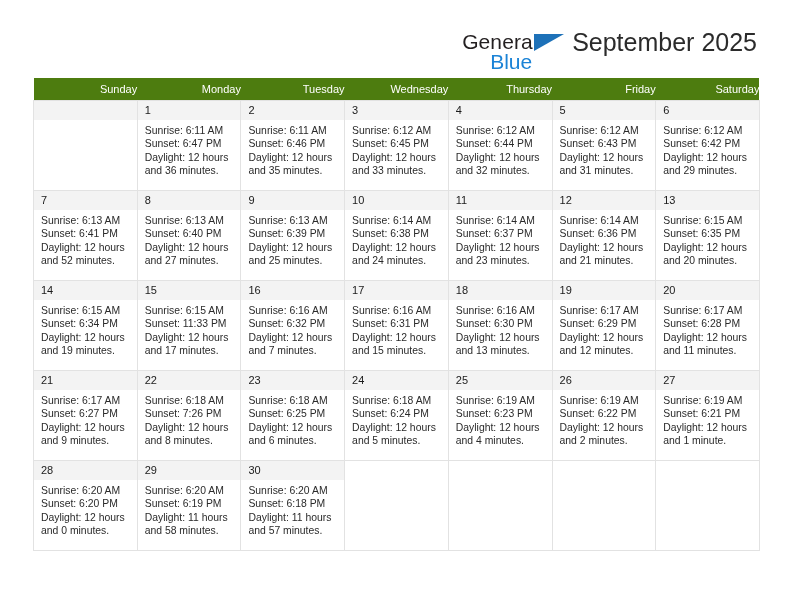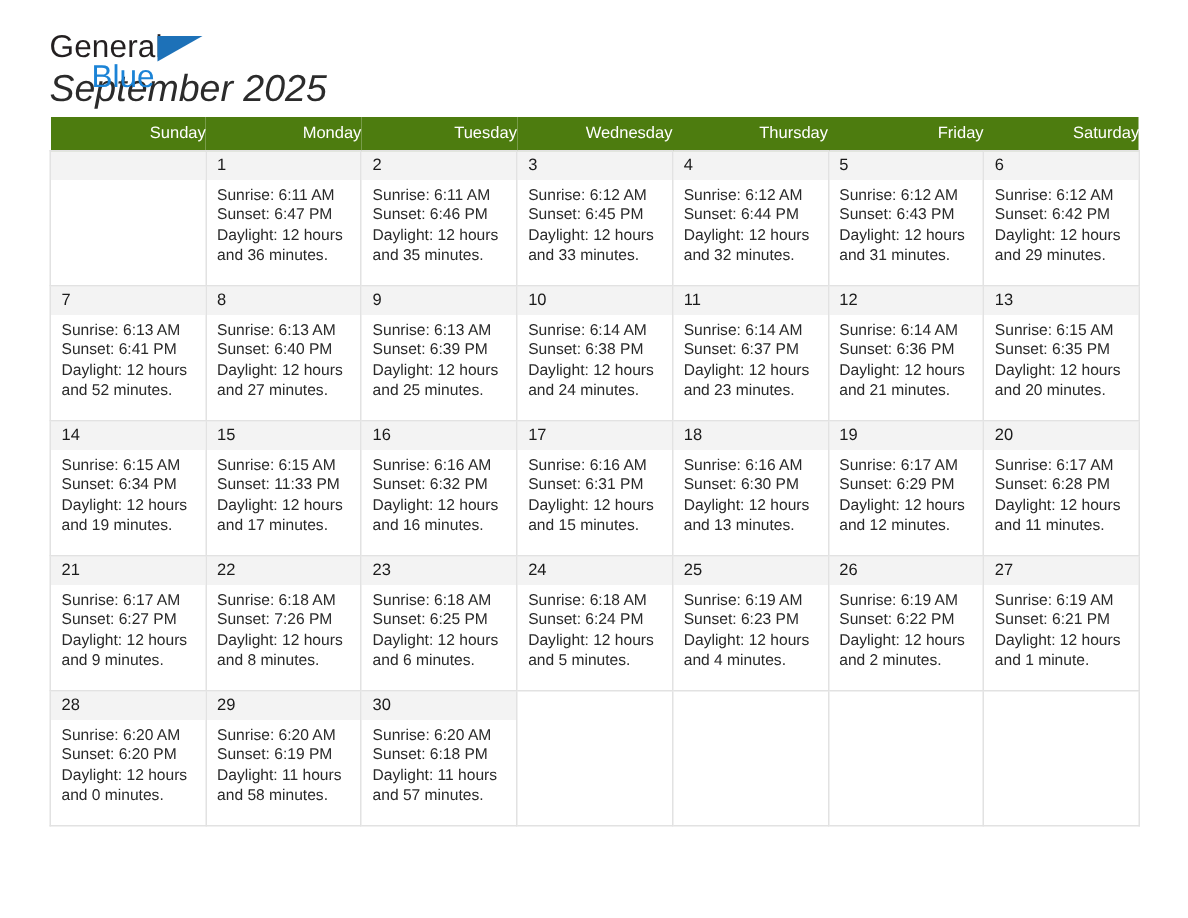--- a/index.html
+++ b/index.html
@@ -19,25 +19,24 @@
     width: 792px;
     height: 612px;
     box-sizing: border-box;
     padding: 0 33px;
   }
 
   
   .header {
     display: flex;
     align-items: flex-start;
-    justify-content: space-between;
-    padding-top: 19px;
+    justify-content: flex-end;
+    padding-top: 29px;
     height: 72px;
     box-sizing: border-box;
-    flex-direction: column;
   }
   .logo {
     position: relative;
     width: 110px;
     height: 52px;
     user-select: none;
   }
   .logo-general {
     position: absolute;
     left: 0;
@@ -60,21 +59,20 @@
     position: absolute;
     left: 28px;
     top: 22px;
     font-size: 21px;
     color: #1b83d6;
     line-height: 1;
   }
   .title-block {
     text-align: right;
     padding-right: 2px;
-    font-style: italic;
   }
   .cal-title {
     font-size: 25px;
     color: #2b2b2b;
     line-height: 1.05;
     font-weight: 400;
   }
   .cal-subtitle {
     font-size: 13.5px;
     color: #2b2b2b;
@@ -320,21 +318,21 @@
             <div>Daylight: 12 hours</div>
             <div>and 17 minutes.</div>
           </div>
         </td>
         <td>
           <span class="daynum">16</span>
           <div class="daylines">
             <div>Sunrise: 6:16 AM</div>
             <div>Sunset: 6:32 PM</div>
             <div>Daylight: 12 hours</div>
-            <div>and 16 minutes.</div>
+            <div>and 7 minutes.</div>
           </div>
         </td>
         <td>
           <span class="daynum">17</span>
           <div class="daylines">
             <div>Sunrise: 6:16 AM</div>
             <div>Sunset: 6:31 PM</div>
             <div>Daylight: 12 hours</div>
             <div>and 15 minutes.</div>
           </div>

